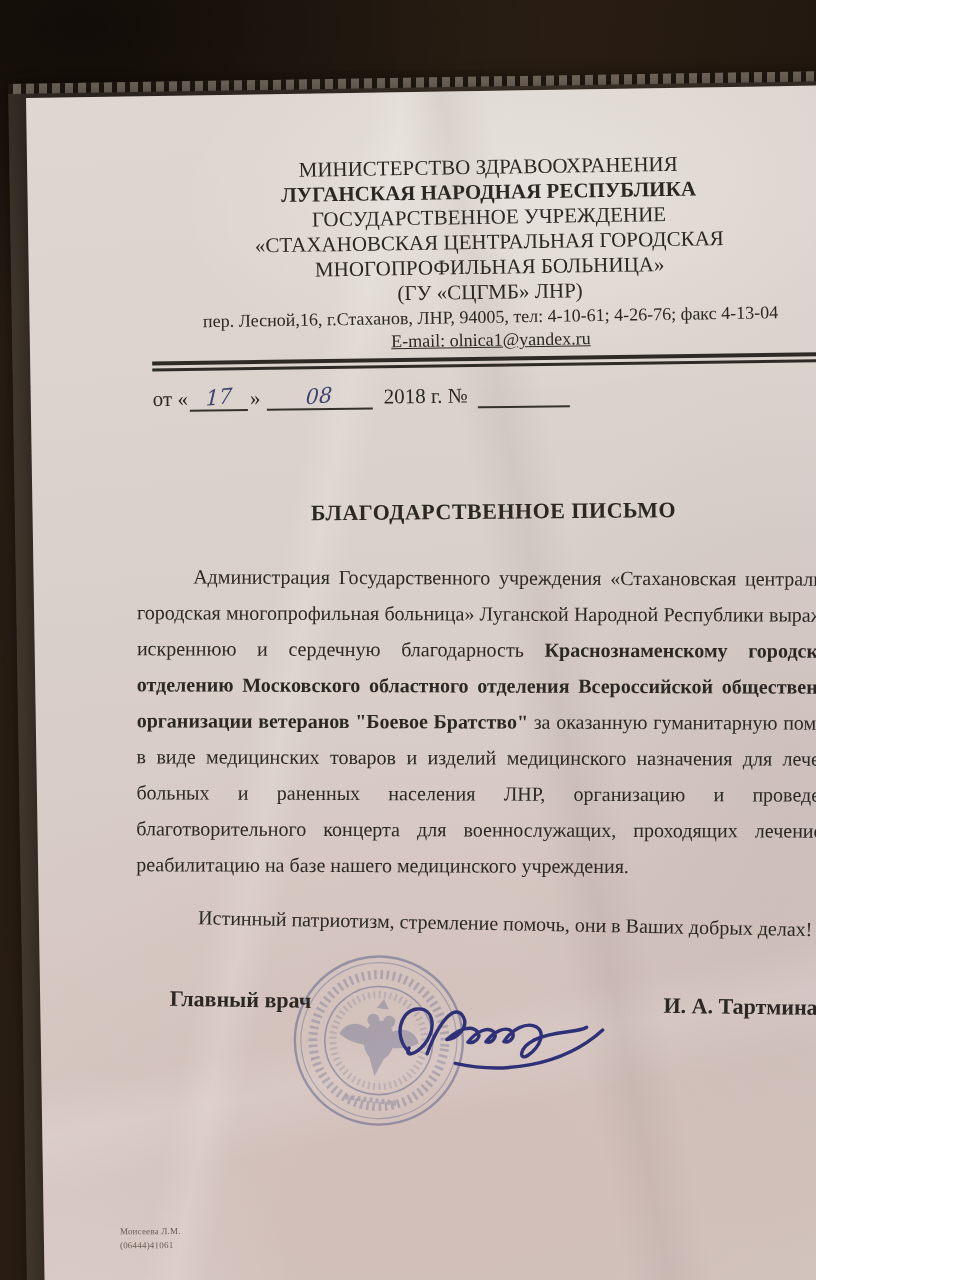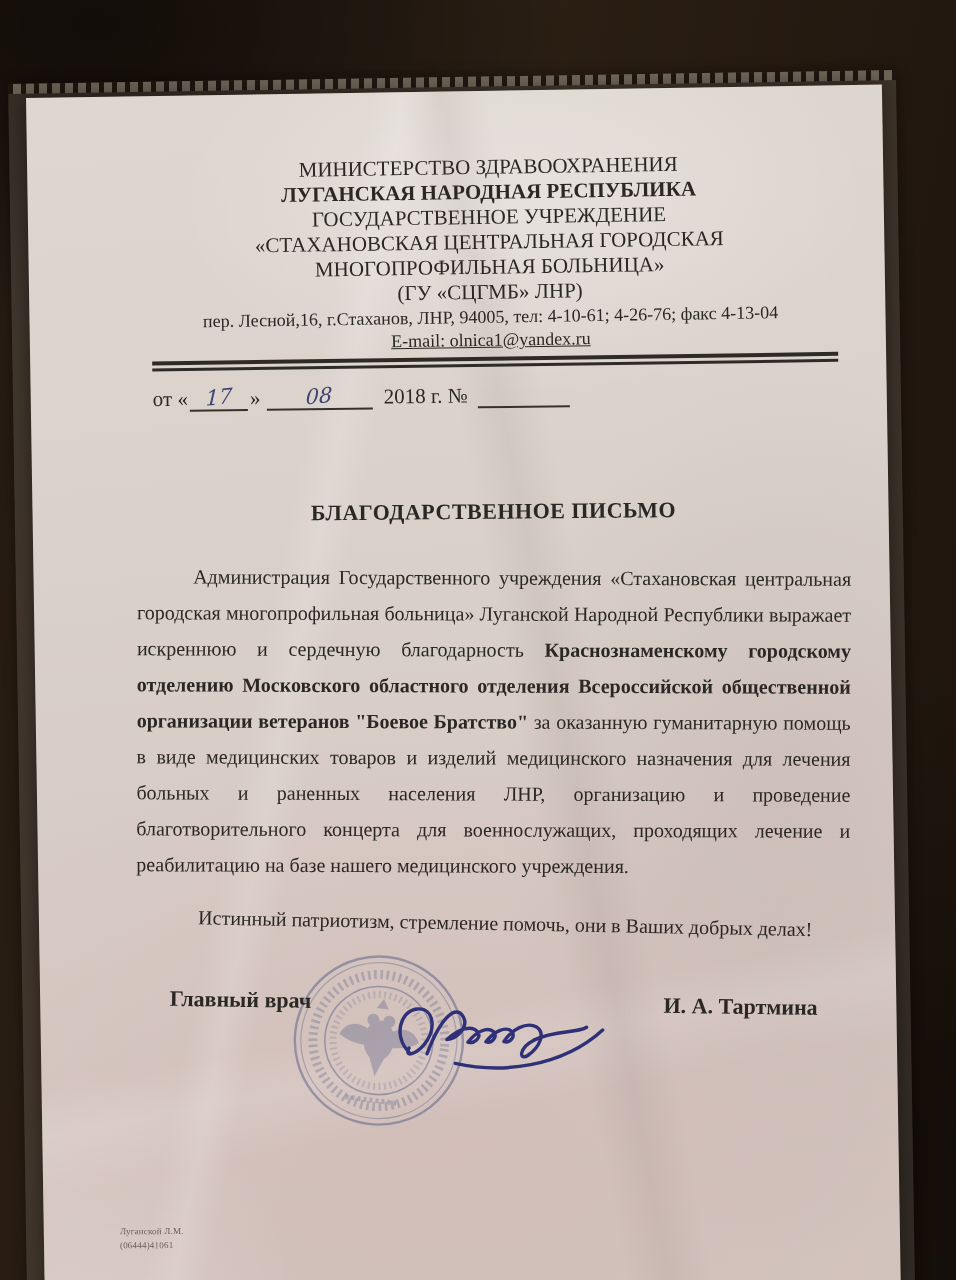--- a/index.html
+++ b/index.html
@@ -1,18 +1,18 @@
 <!DOCTYPE html>
 <html><head>
 <meta charset="utf-8">
 <style>
   html,body{margin:0;padding:0;}
   body{width:960px;height:1280px;overflow:hidden;font-family:"Liberation Serif","DejaVu Serif",serif;}
   .photo{
-    position:relative;width:956px;height:1280px;overflow:hidden;
+    position:relative;width:816px;height:1280px;overflow:hidden;
     background:
       radial-gradient(800px 500px at 10% 2%, rgba(0,0,0,0.55), transparent 60%),
       radial-gradient(900px 700px at 98% 90%, rgba(0,0,0,0.35), transparent 70%),
       linear-gradient(100deg,#261b12 0%,#2b1f14 45%,#241910 75%,#1d140c 100%);
   }
   
   .sleeve{
     position:absolute;left:8px;top:84px;width:888px;height:1400px;
     transform:rotate(-0.9deg);transform-origin:top left;
     background:rgba(158,148,136,0.22);
@@ -154,18 +154,18 @@
     <svg class="sign-svg" width="232" height="104" viewBox="0 0 232 104">
       <g fill="none" stroke="#2e3178" stroke-width="3.4" stroke-linecap="round" stroke-linejoin="round">
         <path d="M18,76 C2,60 10,34 27,33 C44,32 46,54 33,69 C25,78 13,82 18,72"></path>
         <path d="M36,78 C50,42 66,28 73,42 C78,52 66,64 56,64 C68,54 81,49 87,57 C91,63 83,69 77,67 C85,57 97,51 103,57 C107,62 101,69 95,67 C103,57 115,51 121,57 C125,62 119,69 113,67 C121,55 136,47 146,53 C155,59 149,73 137,81 C128,87 127,74 143,66"></path>
         <path d="M143,66 C165,56 186,60 196,54"></path>
         <path d="M64,88 C110,99 170,94 212,57"></path>
       </g>
     </svg>
 
     <div class="exec-note">
-      <div>Луганской Л.М.</div>
+      <div>Моисеева Л.М.</div>
       <div>(06444)41061</div>
     </div>
 
   </div>
 </div>
 
 </body></html>

